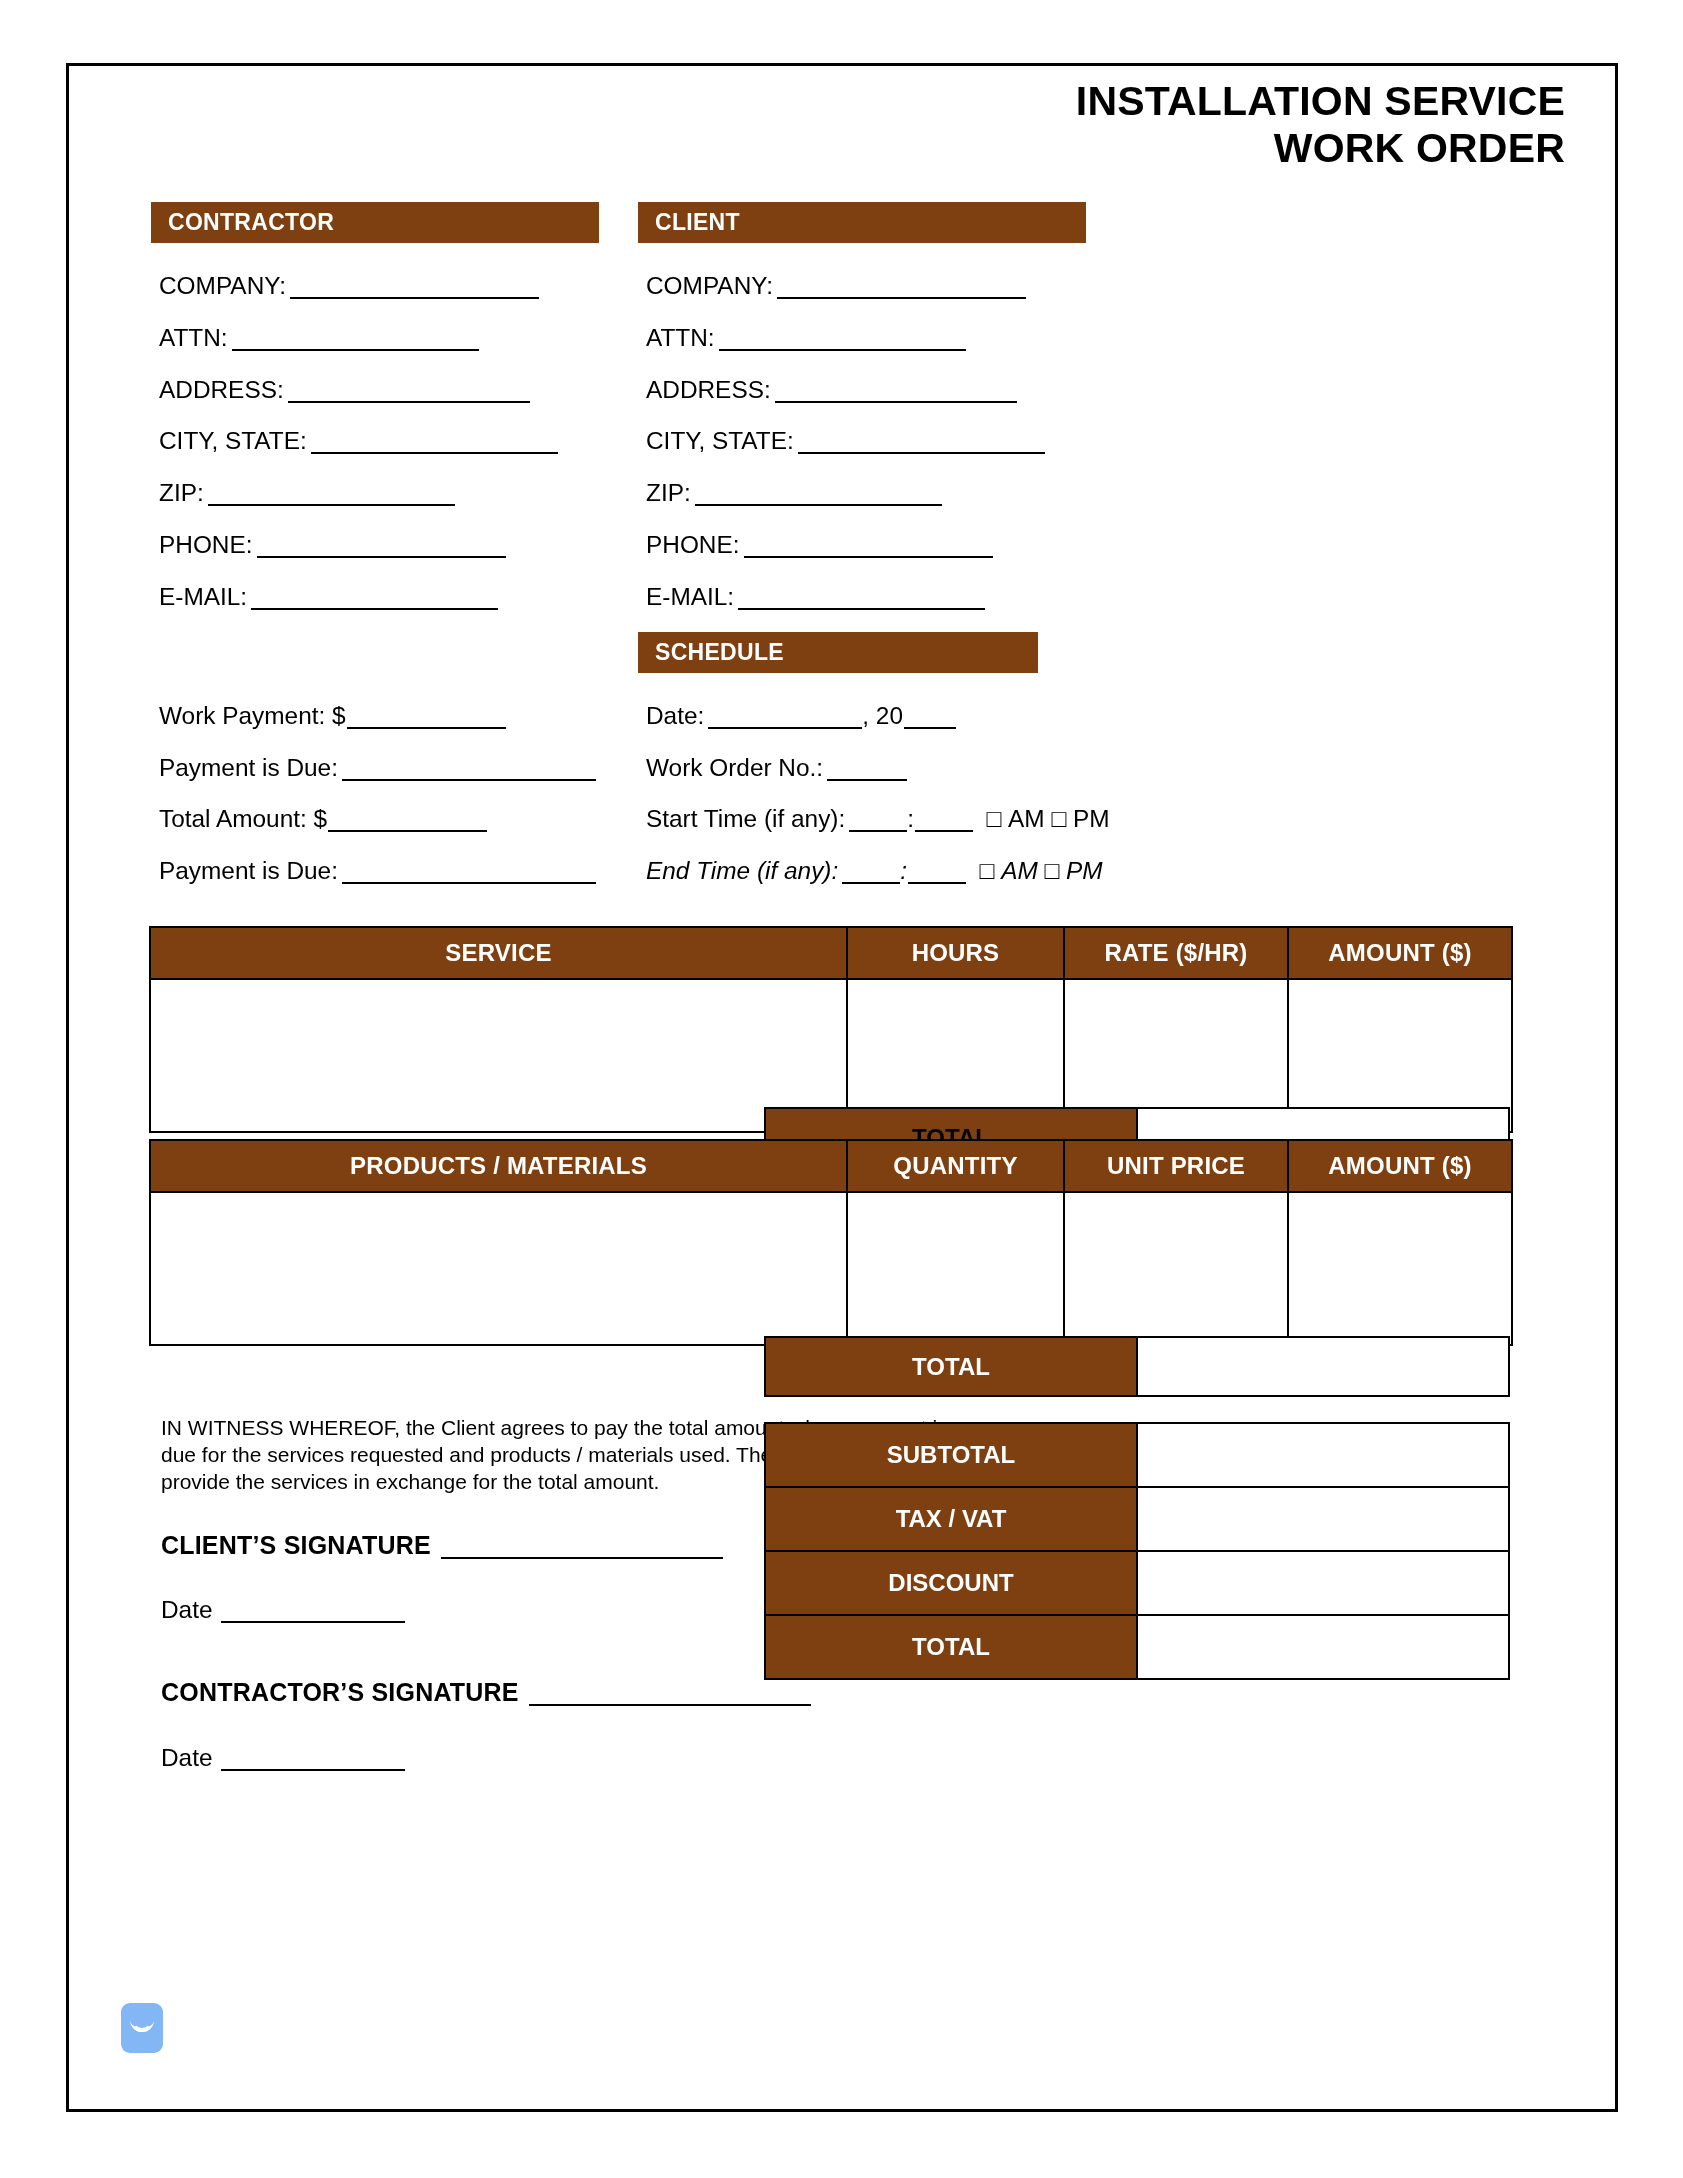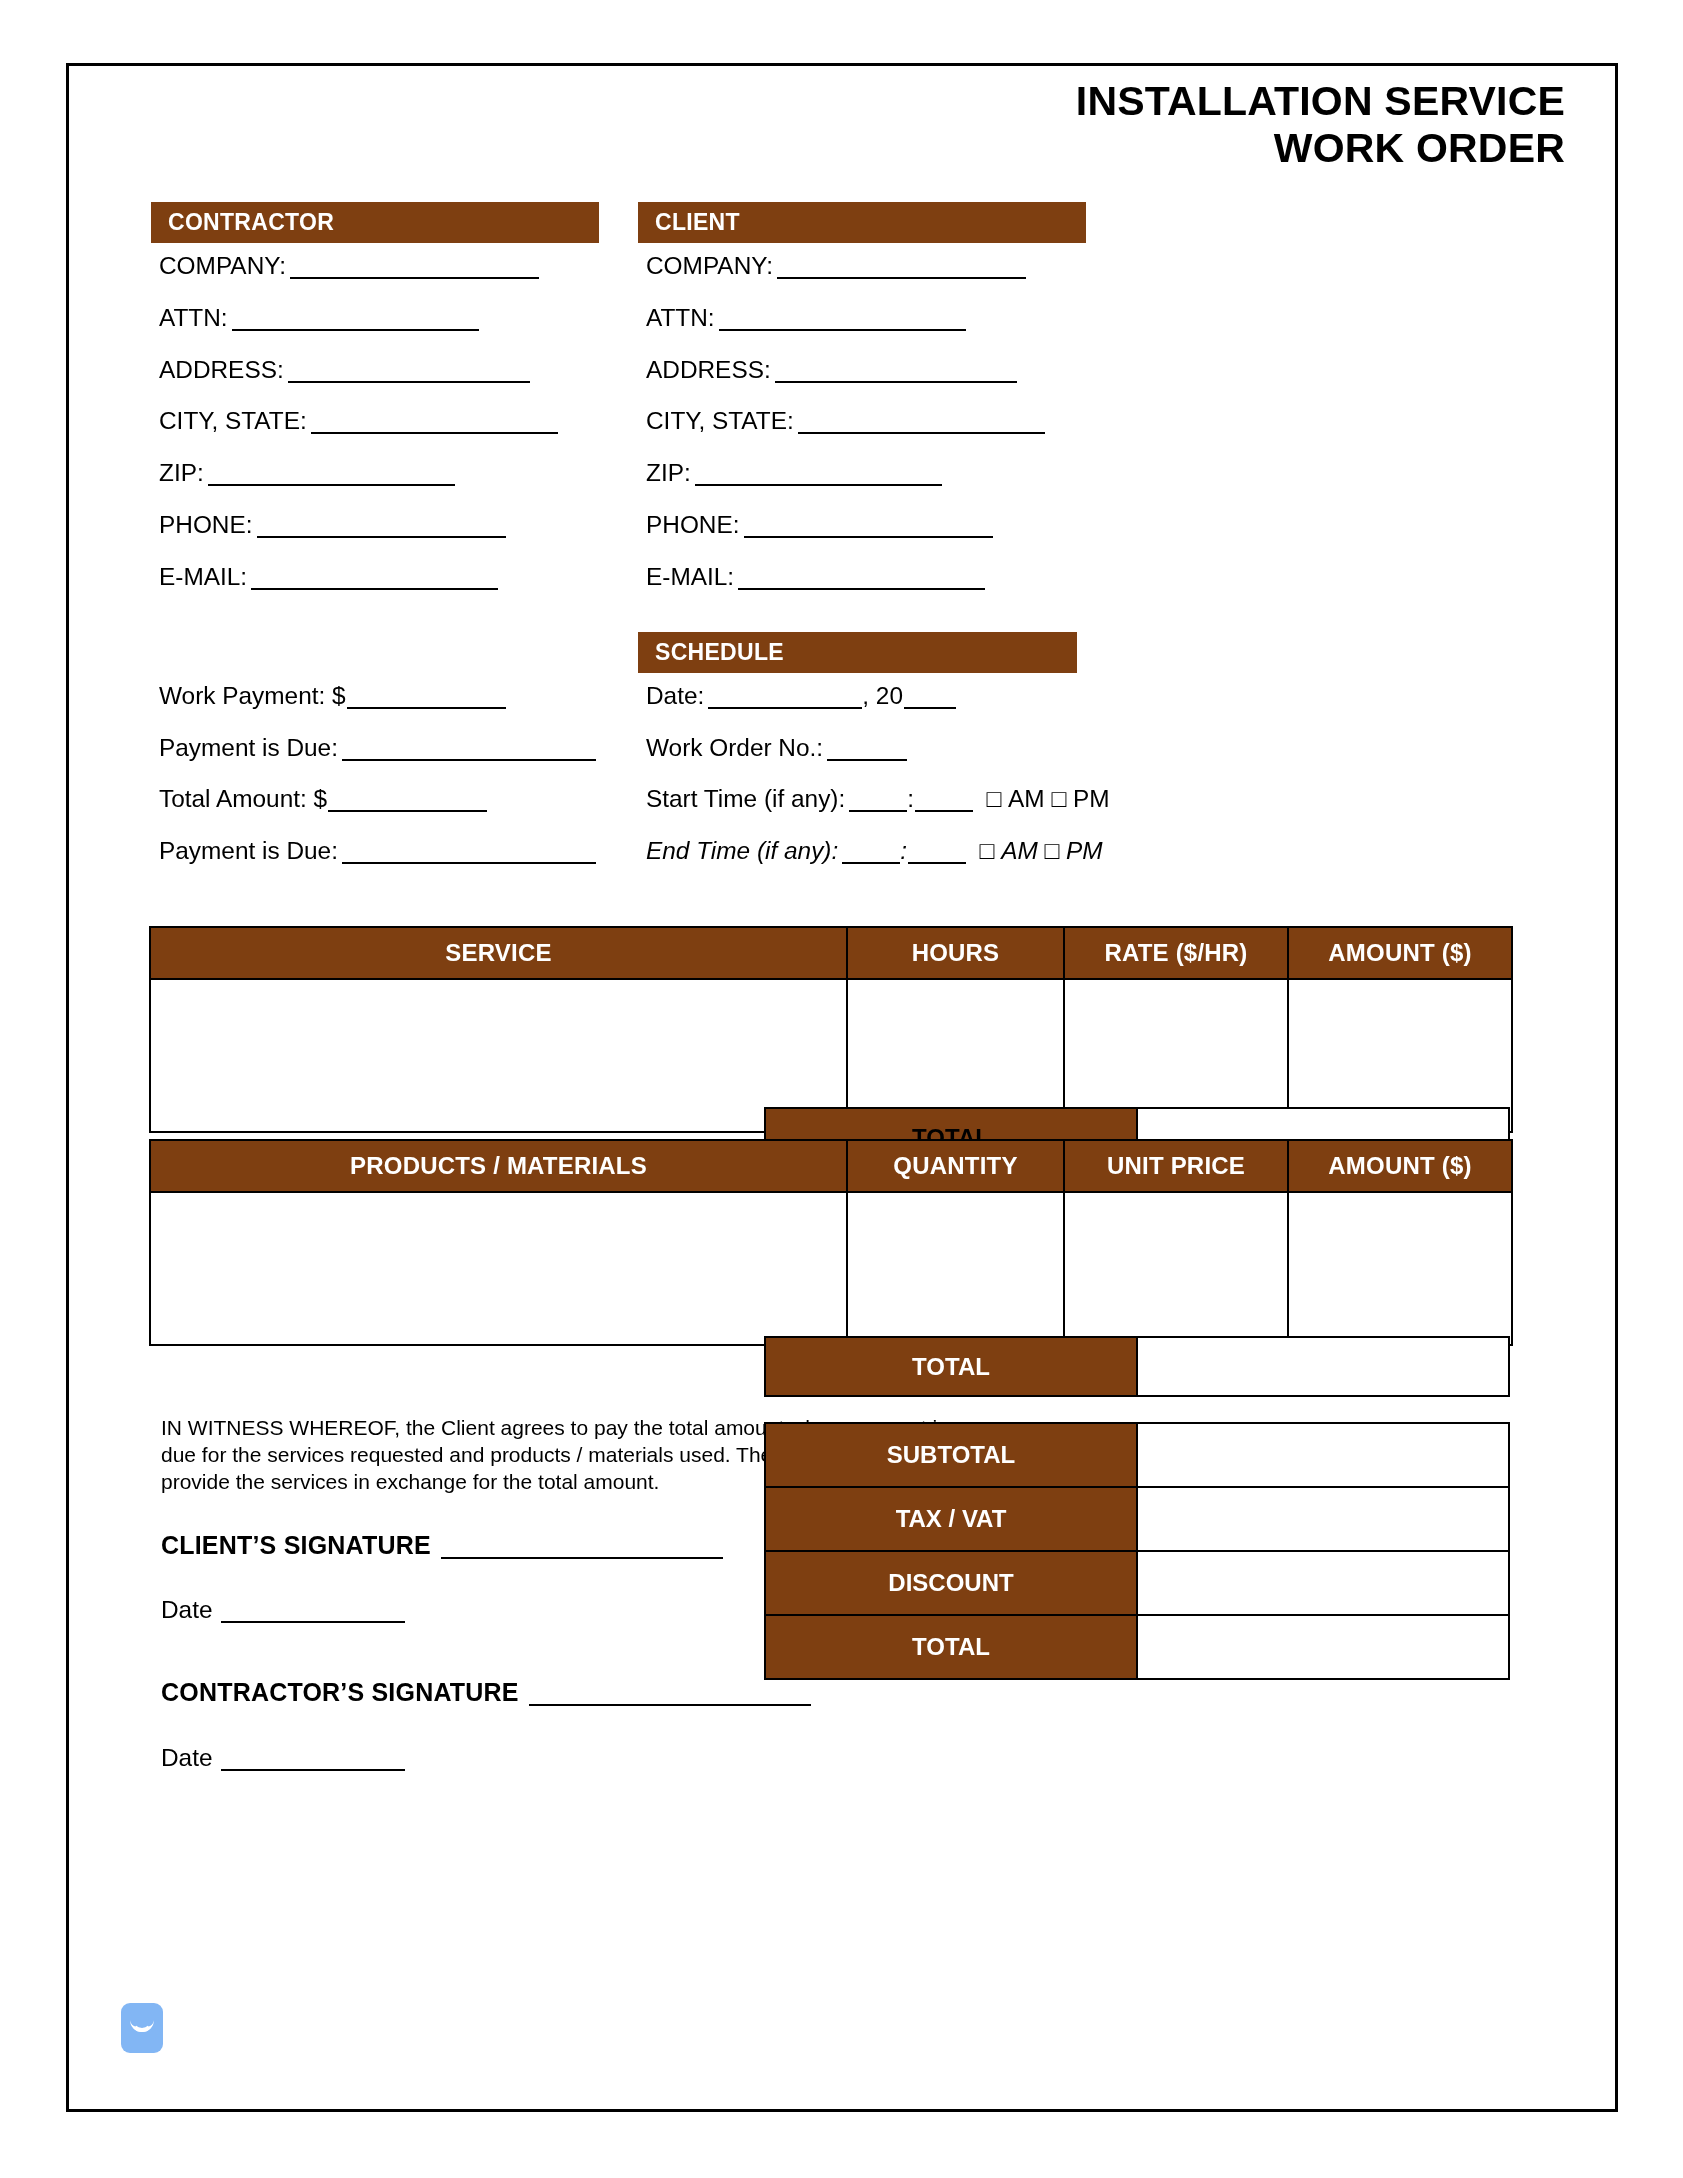--- a/index.html
+++ b/index.html
@@ -61,20 +61,21 @@
     height: 41px;
     line-height: 27px;
   }
 
   
   .field {
     position: absolute;
     font-size: 24.4px;
     line-height: 30px;
     white-space: nowrap;
+    margin-top: 20px;
   }
   .field .lbl { }
   .rule {
     display: inline-block;
     border-bottom: 2.4px solid #000000;
     vertical-align: -5px;
     margin-left: 4px;
   }
   .rule.tight { margin-left: 1px; }
 
@@ -264,21 +265,21 @@
     <div class="field" style="left:90px; top:667px;">
       <span class="lbl">Payment is Due:</span><span class="rule" style="width:254px;"></span>
     </div>
     <div class="field" style="left:90px; top:718px;">
       <span class="lbl">Total Amount: $</span><span class="rule tight" style="width:159px;"></span>
     </div>
     <div class="field" style="left:90px; top:770px;">
       <span class="lbl">Payment is Due:</span><span class="rule" style="width:254px;"></span>
     </div>
 
-    <div class="bar" style="left:569px; top:566px; width:439px;">SCHEDULE</div>
+    <div class="bar" style="left:569px; top:566px; width:400px;">SCHEDULE</div>
 
     <div class="field" style="left:577px; top:615px;">
       <span class="lbl">Date:</span><span class="rule" style="width:154px;"></span><span>, 20</span><span class="rule tight" style="width:52px;"></span>
     </div>
     <div class="field" style="left:577px; top:667px;">
       <span class="lbl">Work Order No.:</span><span class="rule" style="width:80px;"></span>
     </div>
     <div class="field" style="left:577px; top:718px;">
       <span class="lbl">Start Time (if any):</span><span class="rule" style="width:58px;"></span><span>:</span><span class="rule tight" style="width:58px;"></span>&nbsp;&nbsp;<span>□</span>&nbsp;<span>AM</span>&nbsp;<span>□</span>&nbsp;<span>PM</span>
     </div>

